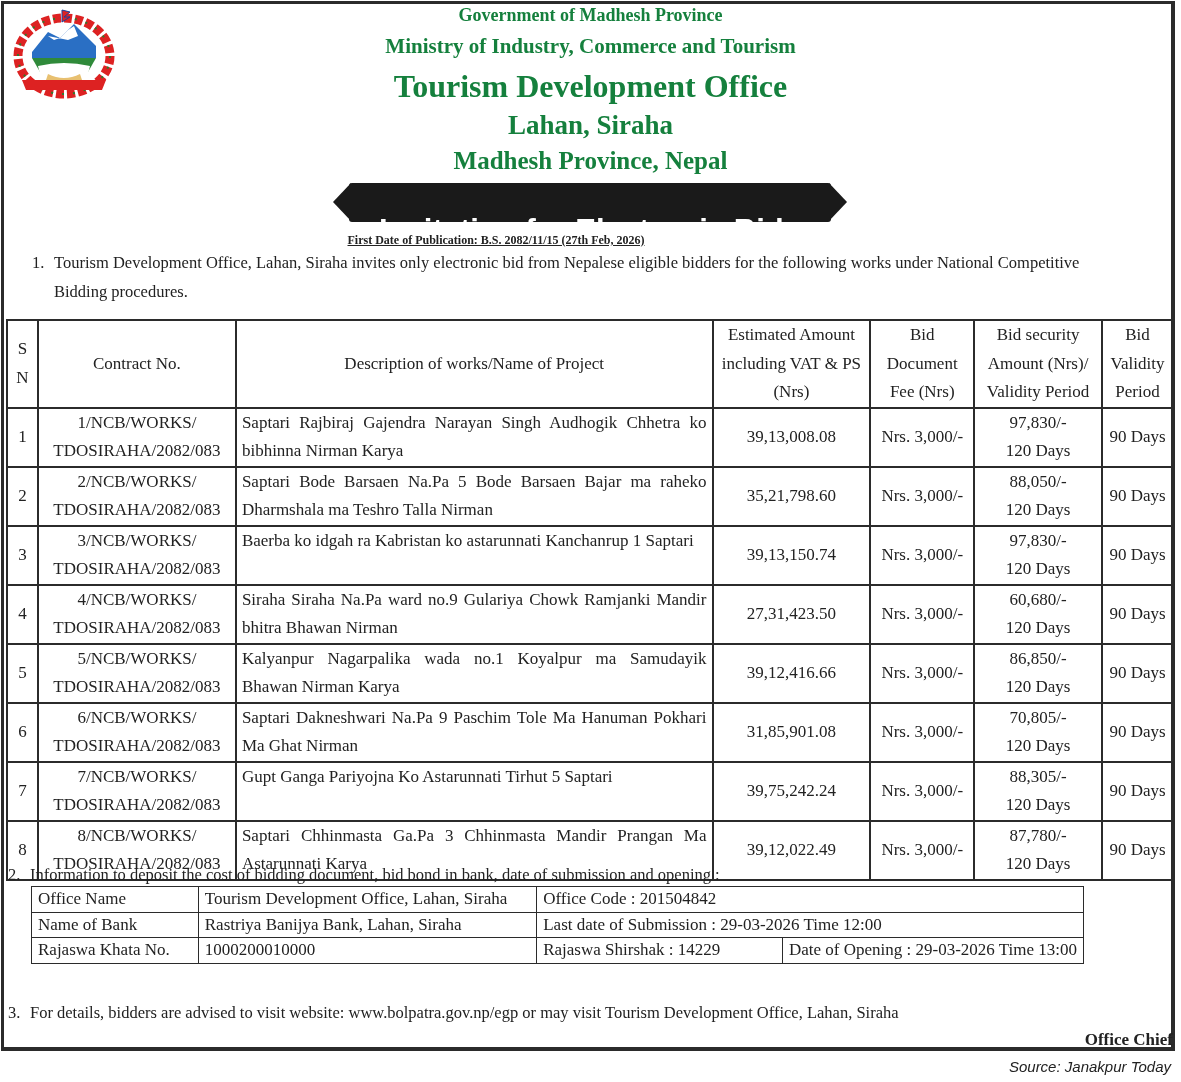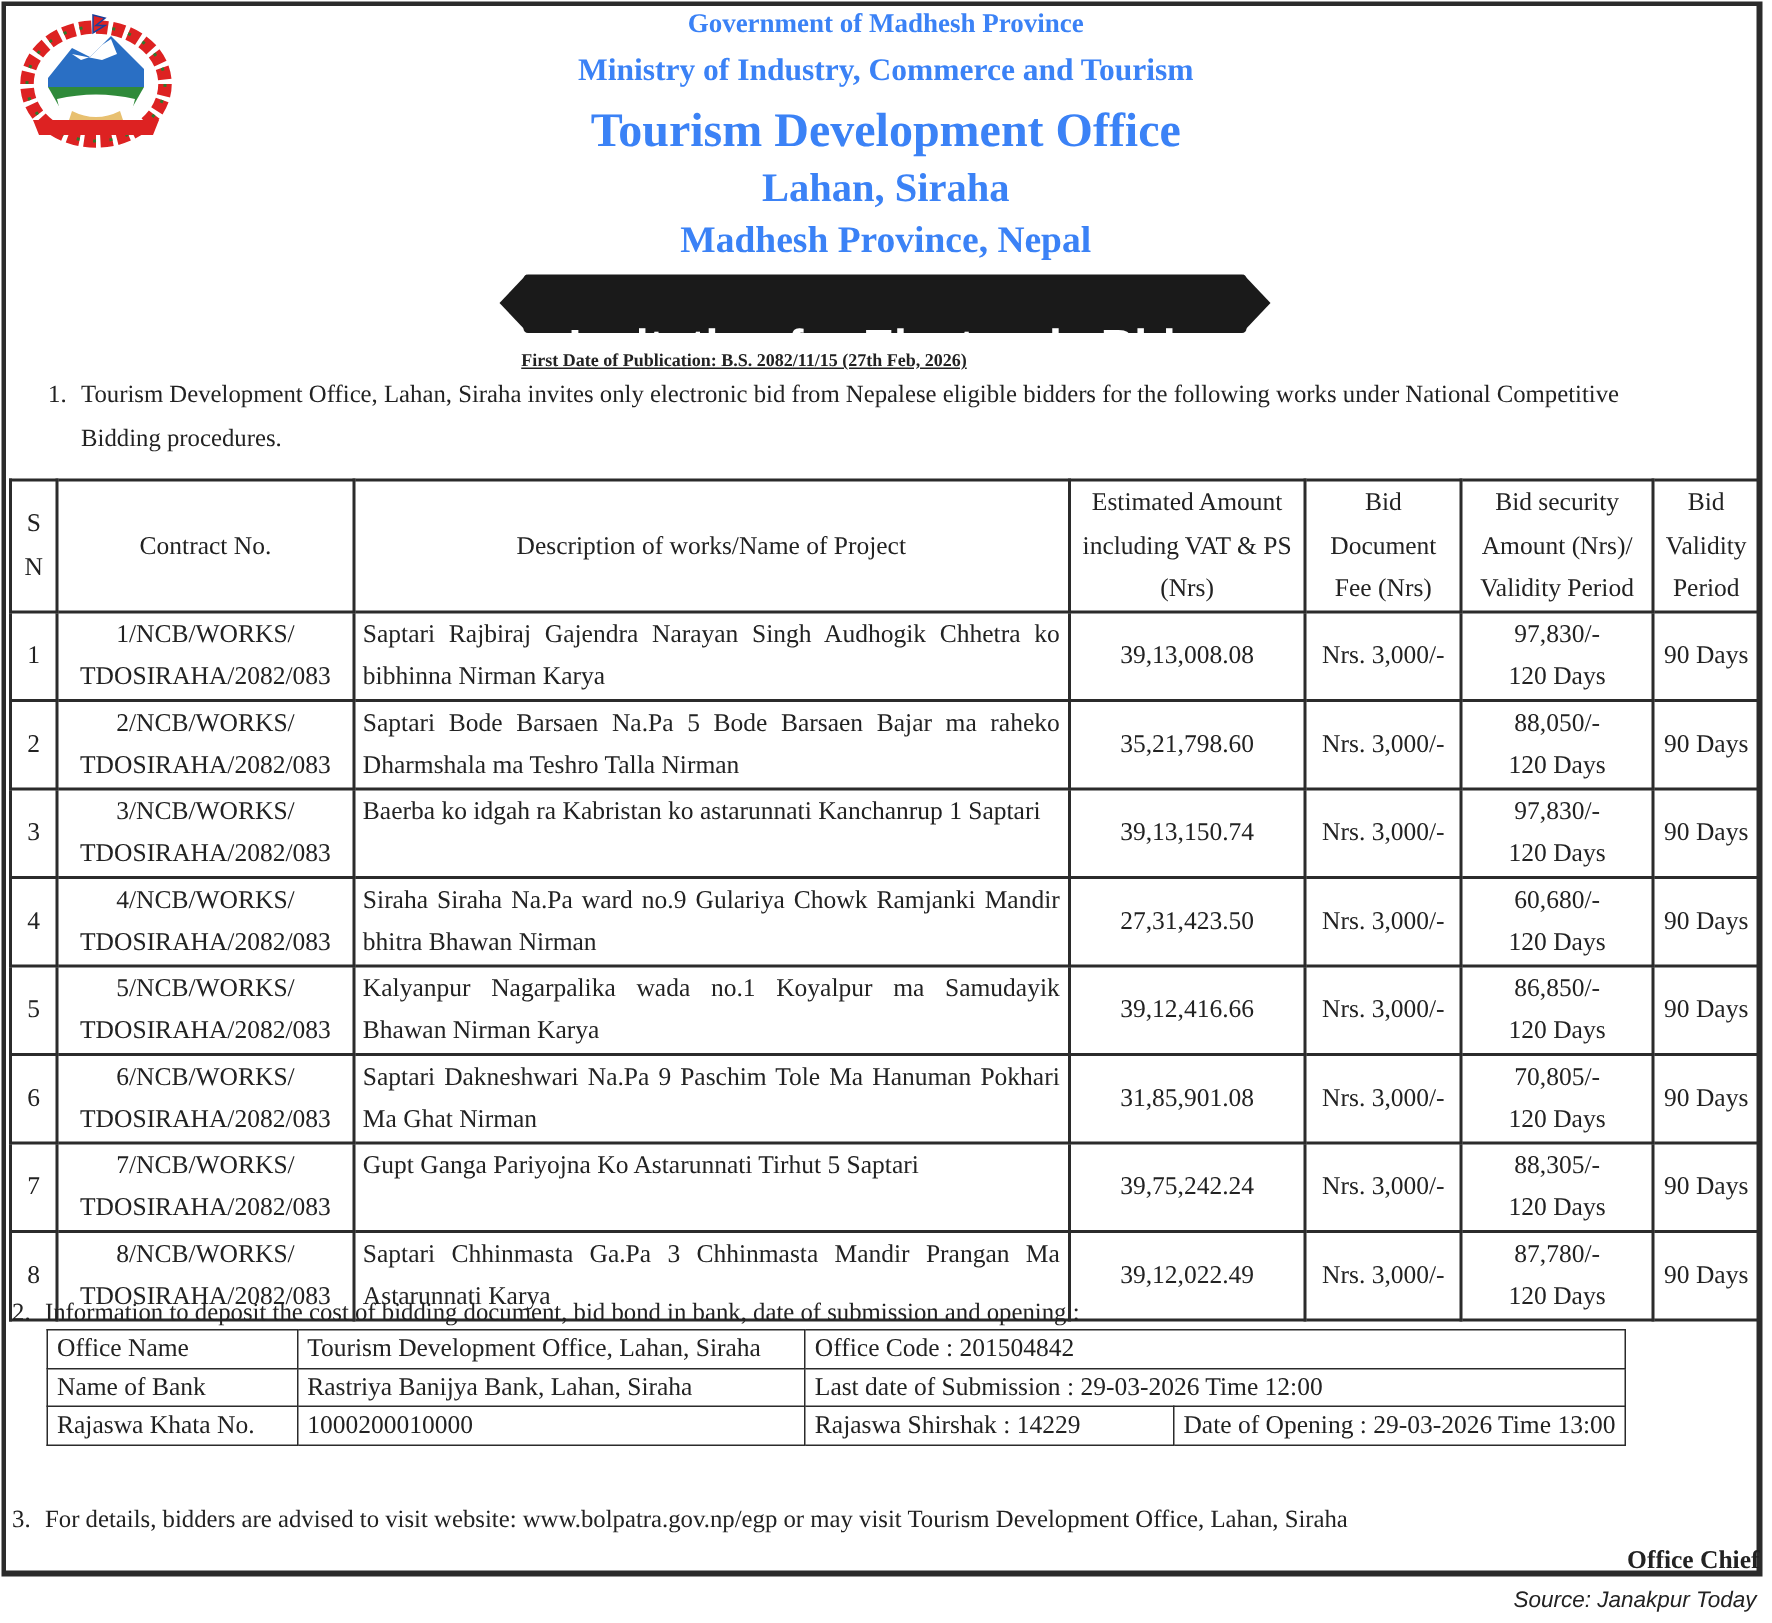--- a/index.html
+++ b/index.html
@@ -1,21 +1,21 @@
 <!DOCTYPE html>
 <html><head>
 <meta charset="utf-8">
 <style>
   html, body { margin:0; padding:0; background:#fff; }
   body { width:1181px; height:1082px; position:relative; overflow:hidden;
          font-family:"Liberation Serif", serif; color:#222; }
   .frame { position:absolute; left:1px; top:1px; width:1174px; height:1050px;
            border:3px solid #2b2b2b; border-right-width:4px; border-bottom-width:4px; box-sizing:border-box; }
   .emblem { position:absolute; left:8px; top:6px; width:112px; height:96px; }
-  .hdr { position:absolute; left:0; width:1181px; text-align:center; font-weight:bold; color:#3b82f6; }
+  .hdr { position:absolute; left:0; width:1181px; text-align:center; font-weight:bold; color:#15803d; }
   .h1 { top:5px; font-size:18px; }
   .h2 { top:34px; font-size:21px; }
   .h3 { top:68px; font-size:32px; }
   .h4 { top:110px; font-size:27px; }
   .h5 { top:147px; font-size:25px; }
   .banner { position:absolute; left:333px; top:183px; width:514px; height:39px; }
   .banner .bar { position:absolute; left:16px; right:16px; top:0; bottom:0; background:#1a1a1a; border-radius:3px; }
   .banner .lt, .banner .rt { position:absolute; top:0; width:0; height:0;
       border-top:19.5px solid transparent; border-bottom:19.5px solid transparent; }
   .banner .lt { left:0; border-right:18px solid #1a1a1a; }

